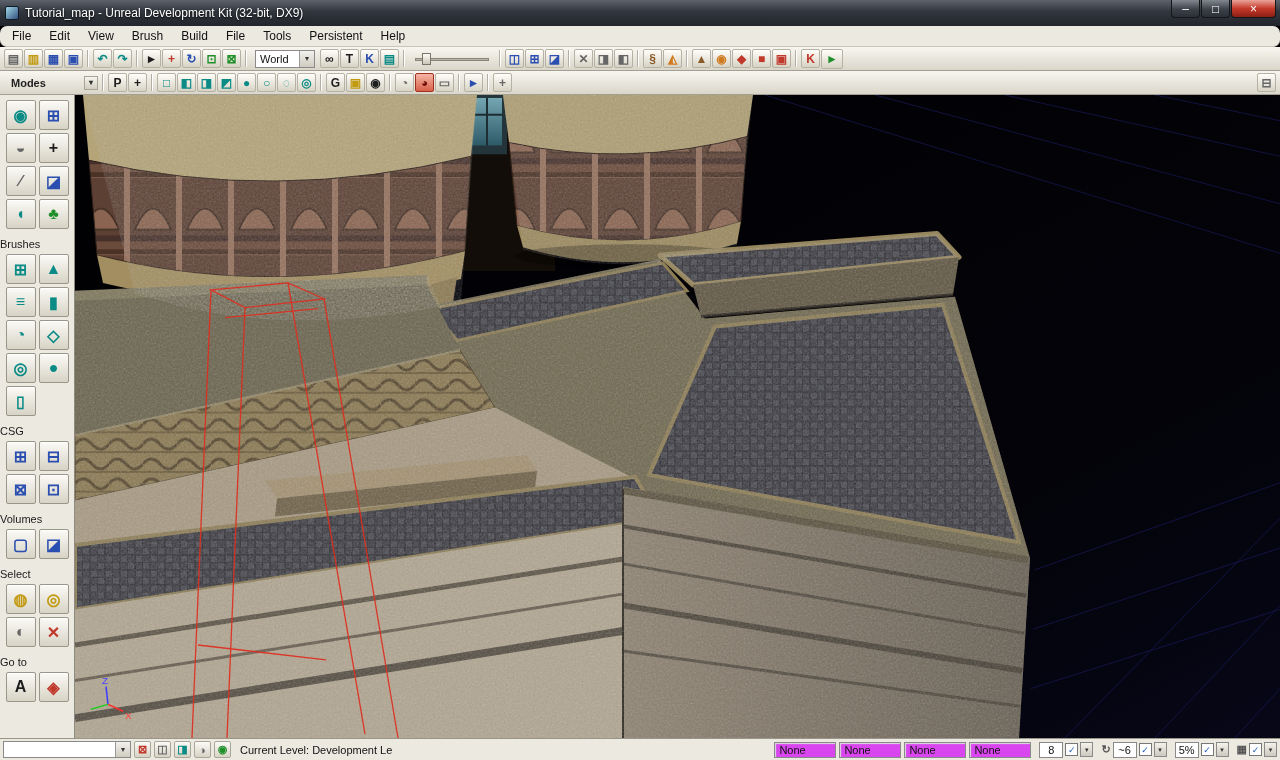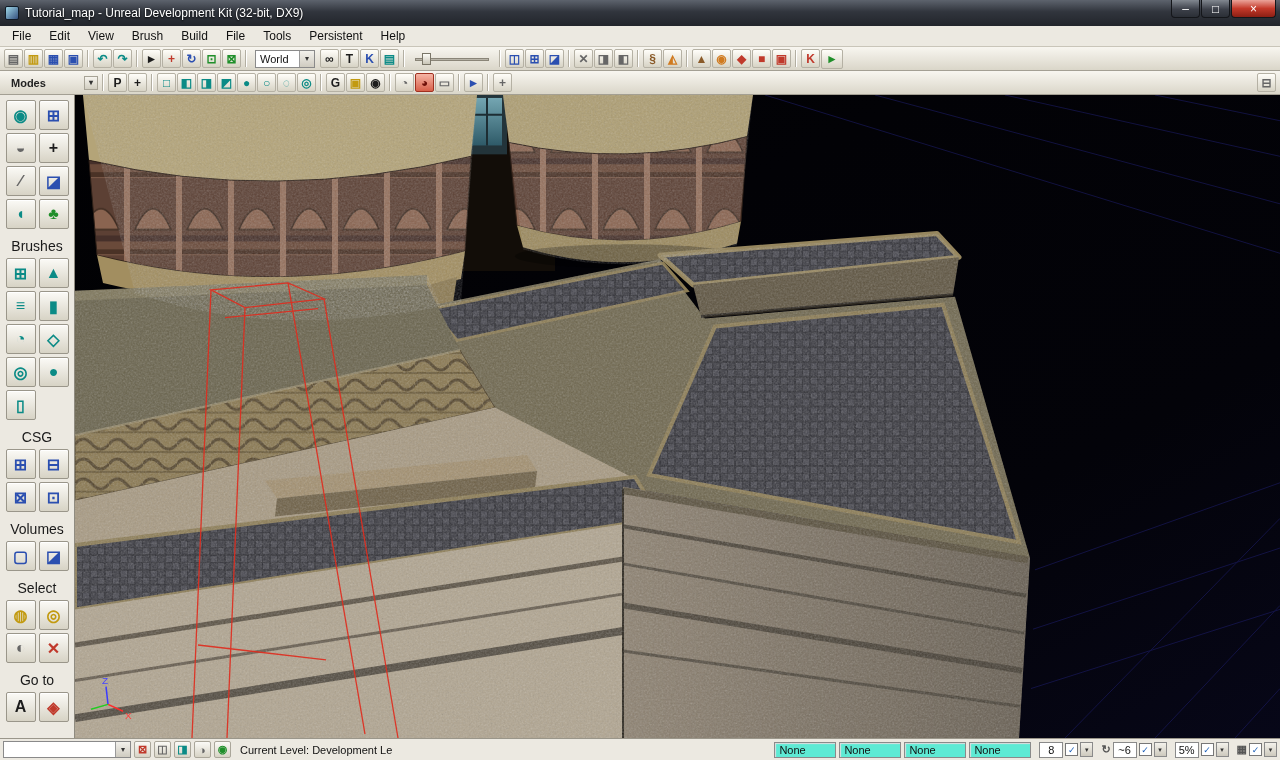--- a/index.html
+++ b/index.html
@@ -10,21 +10,21 @@
 
   
   .titlebar{height:26px;flex:none;background:linear-gradient(#5d636d,#31353d 45%,#22252b);display:flex;align-items:center;color:#fff;font-size:12px;padding-left:5px;gap:6px;}
   .appicon{width:14px;height:14px;flex:none;background:linear-gradient(135deg,#9fd8e8,#35507e);border:1px solid #101a26;border-radius:2px;}
   .title-text{flex:1;white-space:nowrap;text-shadow:0 1px 2px #000;}
   .winbtns{display:flex;height:100%;align-items:flex-start;padding-right:4px;}
   .winbtn{width:29px;height:18px;margin-left:1px;display:flex;align-items:center;justify-content:center;font-size:12px;color:#fff;border:1px solid #14161a;border-top:none;border-radius:0 0 4px 4px;background:linear-gradient(#81878f,#3c4049 55%,#2b2f36);}
   .winbtn.close{width:45px;background:linear-gradient(#eba49a,#c4392a 50%,#8c1f14);}
 
   
-  .menubar{height:21px;flex:none;background:#ece9e1;border-bottom:1px solid #c9c5b9;display:flex;align-items:center;font-size:12px;color:#111;padding-left:3px;}
+  .menubar{height:21px;flex:none;background:#ece9e1;border-bottom:1px solid #c9c5b9;display:flex;align-items:center;font-size:12px;color:#111;padding-left:3px;border-radius:7px;}
   .menu-item{padding:2px 9px;}
 
   
   .toolbar{height:24px;flex:none;background:linear-gradient(#f8f6f0,#dad6c9);border-bottom:1px solid #a39f93;display:flex;align-items:center;gap:1px;padding:0 4px;font-size:11px;}
   .ib{width:19px;height:19px;flex:none;display:flex;align-items:center;justify-content:center;font-size:12px;font-weight:bold;border:1px solid #b5b1a4;border-radius:2px;background:linear-gradient(#fffef9,#d7d3c5);color:#4a5e7a;}
   .ib .g{pointer-events:none;}
   .tsep{width:2px;height:17px;flex:none;background:#b3afa2;border-right:1px solid #fff;margin:0 3px;}
   .v-teal{color:#0b8b86;} .v-blue{color:#2b4fb0;} .v-green{color:#1f8f2a;}
   .v-red{color:#c0392b;} .v-orange{color:#d07a1f;} .v-brown{color:#8a5a28;}
   .v-gray{color:#666;} .v-dark{color:#1d1d1d;} .v-yellow{color:#c29a10;}
@@ -39,34 +39,34 @@
   .playbtn{width:22px;height:20px;font-size:12px;}
   .panel-head{width:94px;flex:none;display:flex;align-items:center;font-size:11px;font-weight:bold;color:#222;padding-left:7px;gap:4px;}
   .panel-head .ph-label{flex:1;}
   .mini-arrow{width:14px;height:14px;display:flex;align-items:center;justify-content:center;font-size:8px;color:#333;border:1px solid #a7a396;background:linear-gradient(#f6f4ee,#d2cec1);}
   .push-right{margin-left:auto;}
 
   
   .main{flex:1;min-height:0;display:flex;}
   .sidebar{width:75px;flex:none;background:#ece9e1;border-right:1px solid #8f8b80;overflow:hidden;padding-top:5px;}
   .section{margin-bottom:9px;}
-  .sec-label{font-size:14px;color:#1a1a1a;text-align:center;margin:9px 0 4px;}
+  .sec-label{font-size:11px;color:#1a1a1a;text-align:left;margin:9px 0 4px;}
   .sec-label:empty{display:none;margin:0;}
   .side-grid{display:grid;grid-template-columns:30px 30px;gap:3px;justify-content:center;}
   .sb{width:30px;height:30px;display:flex;align-items:center;justify-content:center;font-size:16px;font-weight:bold;border:1px solid #9a968a;border-radius:2px;background:linear-gradient(#fbfaf6,#d7d3c5);box-shadow:inset 0 1px 0 #fff;}
   .viewport{flex:1;position:relative;background:#000;min-width:0;}
   .viewport svg{display:block;width:100%;height:100%;}
 
   
   .statusbar{height:22px;flex:none;background:#ece9e1;border-top:1px solid #9a968a;display:flex;align-items:center;font-size:11px;color:#111;padding:0 3px;gap:3px;}
   .status-combo{width:128px;height:17px;}
   .sib{width:17px;height:17px;flex:none;display:flex;align-items:center;justify-content:center;font-size:11px;font-weight:bold;border:1px solid #aaa69a;border-radius:2px;background:linear-gradient(#fbfaf6,#d7d3c5);}
   .level-label{margin-left:6px;white-space:nowrap;}
   .spacer{flex:1;}
-  .none-field{width:62px;height:16px;flex:none;background:#5eead4;border:1px solid #8a8a8a;display:flex;align-items:center;padding:0 4px;box-shadow:inset 1px 1px 1px #ddd;}
+  .none-field{width:62px;height:16px;flex:none;background:#d946ef;border:1px solid #8a8a8a;display:flex;align-items:center;padding:0 4px;box-shadow:inset 1px 1px 1px #ddd;}
   .snapgrp{display:flex;align-items:center;gap:2px;margin-left:5px;}
   .gi{font-size:11px;color:#555;font-weight:bold;}
   .gi:empty{display:none;}
   .gv{min-width:24px;height:16px;background:#fff;border:1px solid #8a8a8a;display:flex;align-items:center;justify-content:center;padding:0 2px;}
   .gv:empty{display:none;}
   .chk{width:13px;height:13px;background:#fff;border:1px solid #777;display:flex;align-items:center;justify-content:center;font-size:9px;color:#1a5eb8;}
   .da{width:13px;height:15px;background:linear-gradient(#f4f2ec,#cdc9bd);border:1px solid #8a8a8a;font-size:7px;display:flex;align-items:center;justify-content:center;color:#333;}
 </style>
 </head>
 <body>

